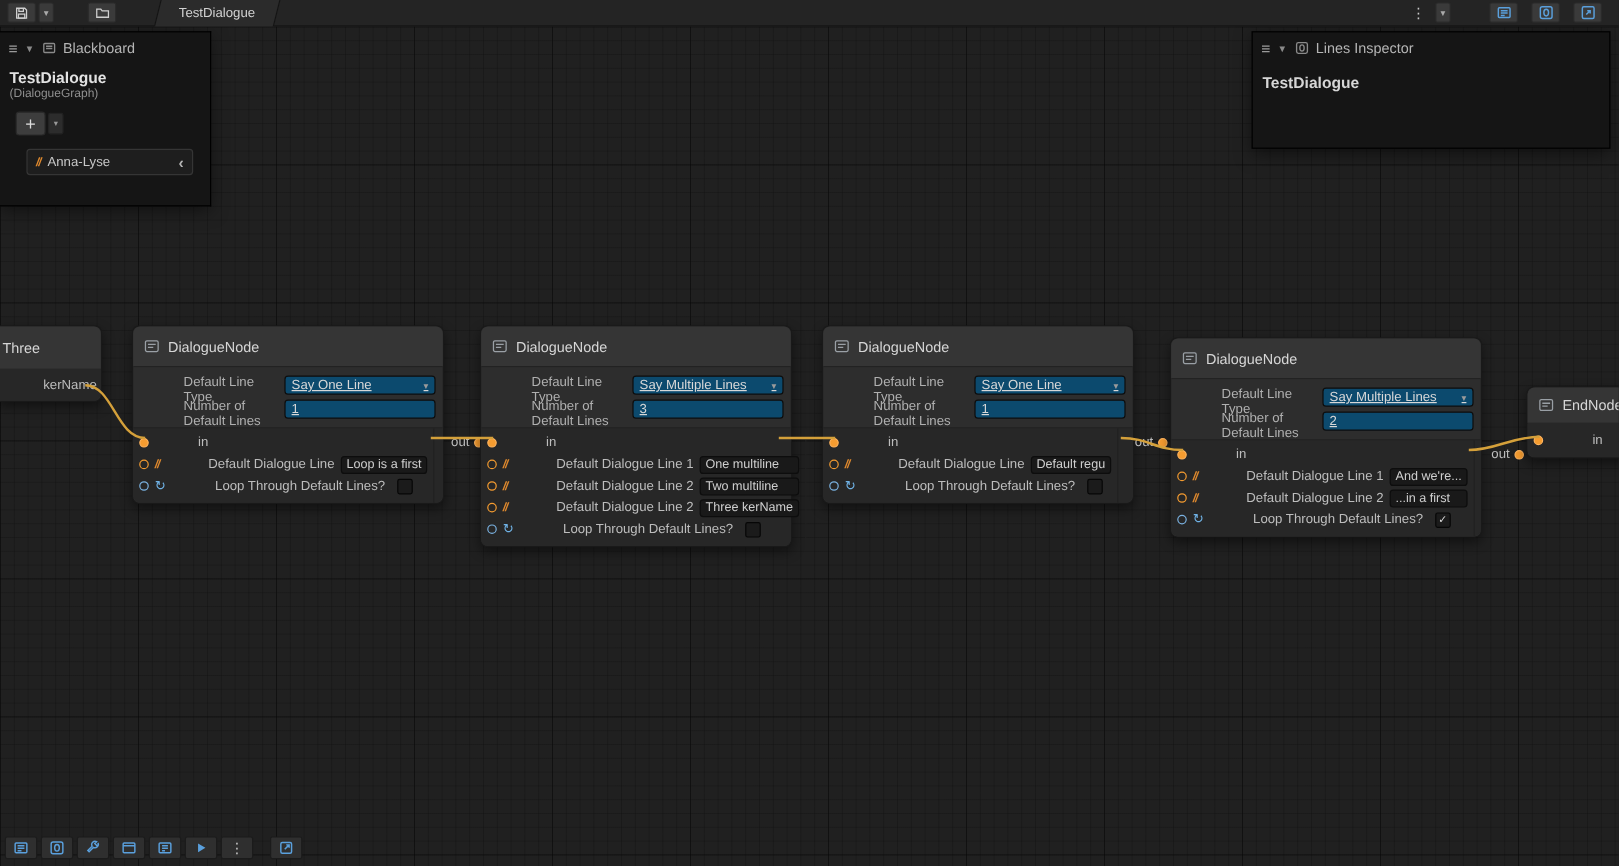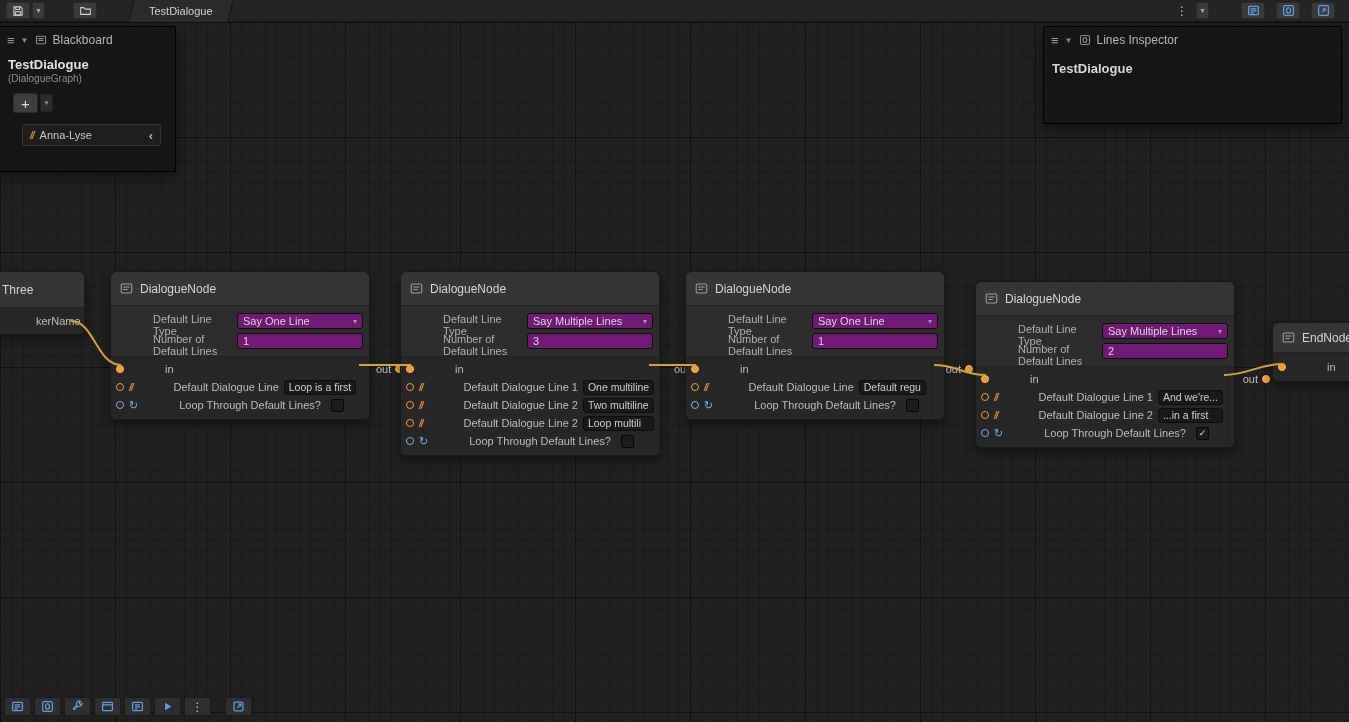--- a/index.html
+++ b/index.html
@@ -63,23 +63,23 @@
   }
   .node-title {
     height: 34px; display: flex; align-items: center; gap: 7px; padding: 0 9px;
     background: #353535; border-bottom: 1px solid #222;
     border-radius: 6px 6px 0 0; color: #d6d6d6; font-size: 12px;
   }
   .node-props { padding: 7px 6px 7px 9px; display: flex; flex-direction: column; gap: 4px; }
   .prop-row { display: flex; align-items: flex-start; height: 16px; margin-left: 33px; }
   .prop-label { flex: 1; color: #b0b0b0; }
   .control {
-    width: 126px; height: 16px; background: #701a75; border: 1px solid #0d0d0d;
+    width: 126px; height: 16px; background: #0c4a6e; border: 1px solid #0d0d0d;
     border-radius: 3px; display: flex; align-items: center; padding: 0 5px;
-    color: #d8d8d8; white-space: nowrap; overflow: hidden;
+    color: #d8d8d8; white-space: nowrap; overflow: hidden; text-decoration: underline;
   }
   .dd-arrow { margin-left: auto; font-size: 8px; color: #9b9b9b; padding-left: 4px; }
   .node-ports { display: flex; background: #272727; border-top: 1px solid #212121; border-radius: 0 0 6px 6px; }
   .ports-in { flex: 1; padding: 4px 0 6px 5px; display: flex; flex-direction: column; gap: 2px; }
   .ports-out { width: 46px; border-left: 1px solid #212121; padding: 4px 4px 0 0; }
   .port-row { display: flex; align-items: center; gap: 5px; height: 16px; }
   .port-row.out { justify-content: flex-end; gap: 4px; }
   .dot { width: 8px; height: 8px; min-width: 8px; border-radius: 50%; border: 1px solid #f59c30; background: transparent; }
   .dot.filled { background: #f59c30; border-color: #ffb45e; }
   .dot.bool { border-color: #7ab1e0; }
@@ -304,21 +304,21 @@
           <span class="port-label">Default Dialogue Line 2</span>
           <div class="linefield">
               <span>Two multiline</span>
             </div>
         </div>
         <div class="port-row">
           <span class="dot"></span>
           <span class="q">//</span>
           <span class="port-label">Default Dialogue Line 2</span>
           <div class="linefield">
-              <span>Loop multili</span>
+              <span>Three kerName</span>
             </div>
         </div>
         <div class="port-row">
           <span class="dot bool"></span>
           <span class="loop-ic">↻</span>
           <span class="port-label">Loop Through Default Lines?</span>
           <span class="cb">
               <span></span>
             </span>
         </div>

